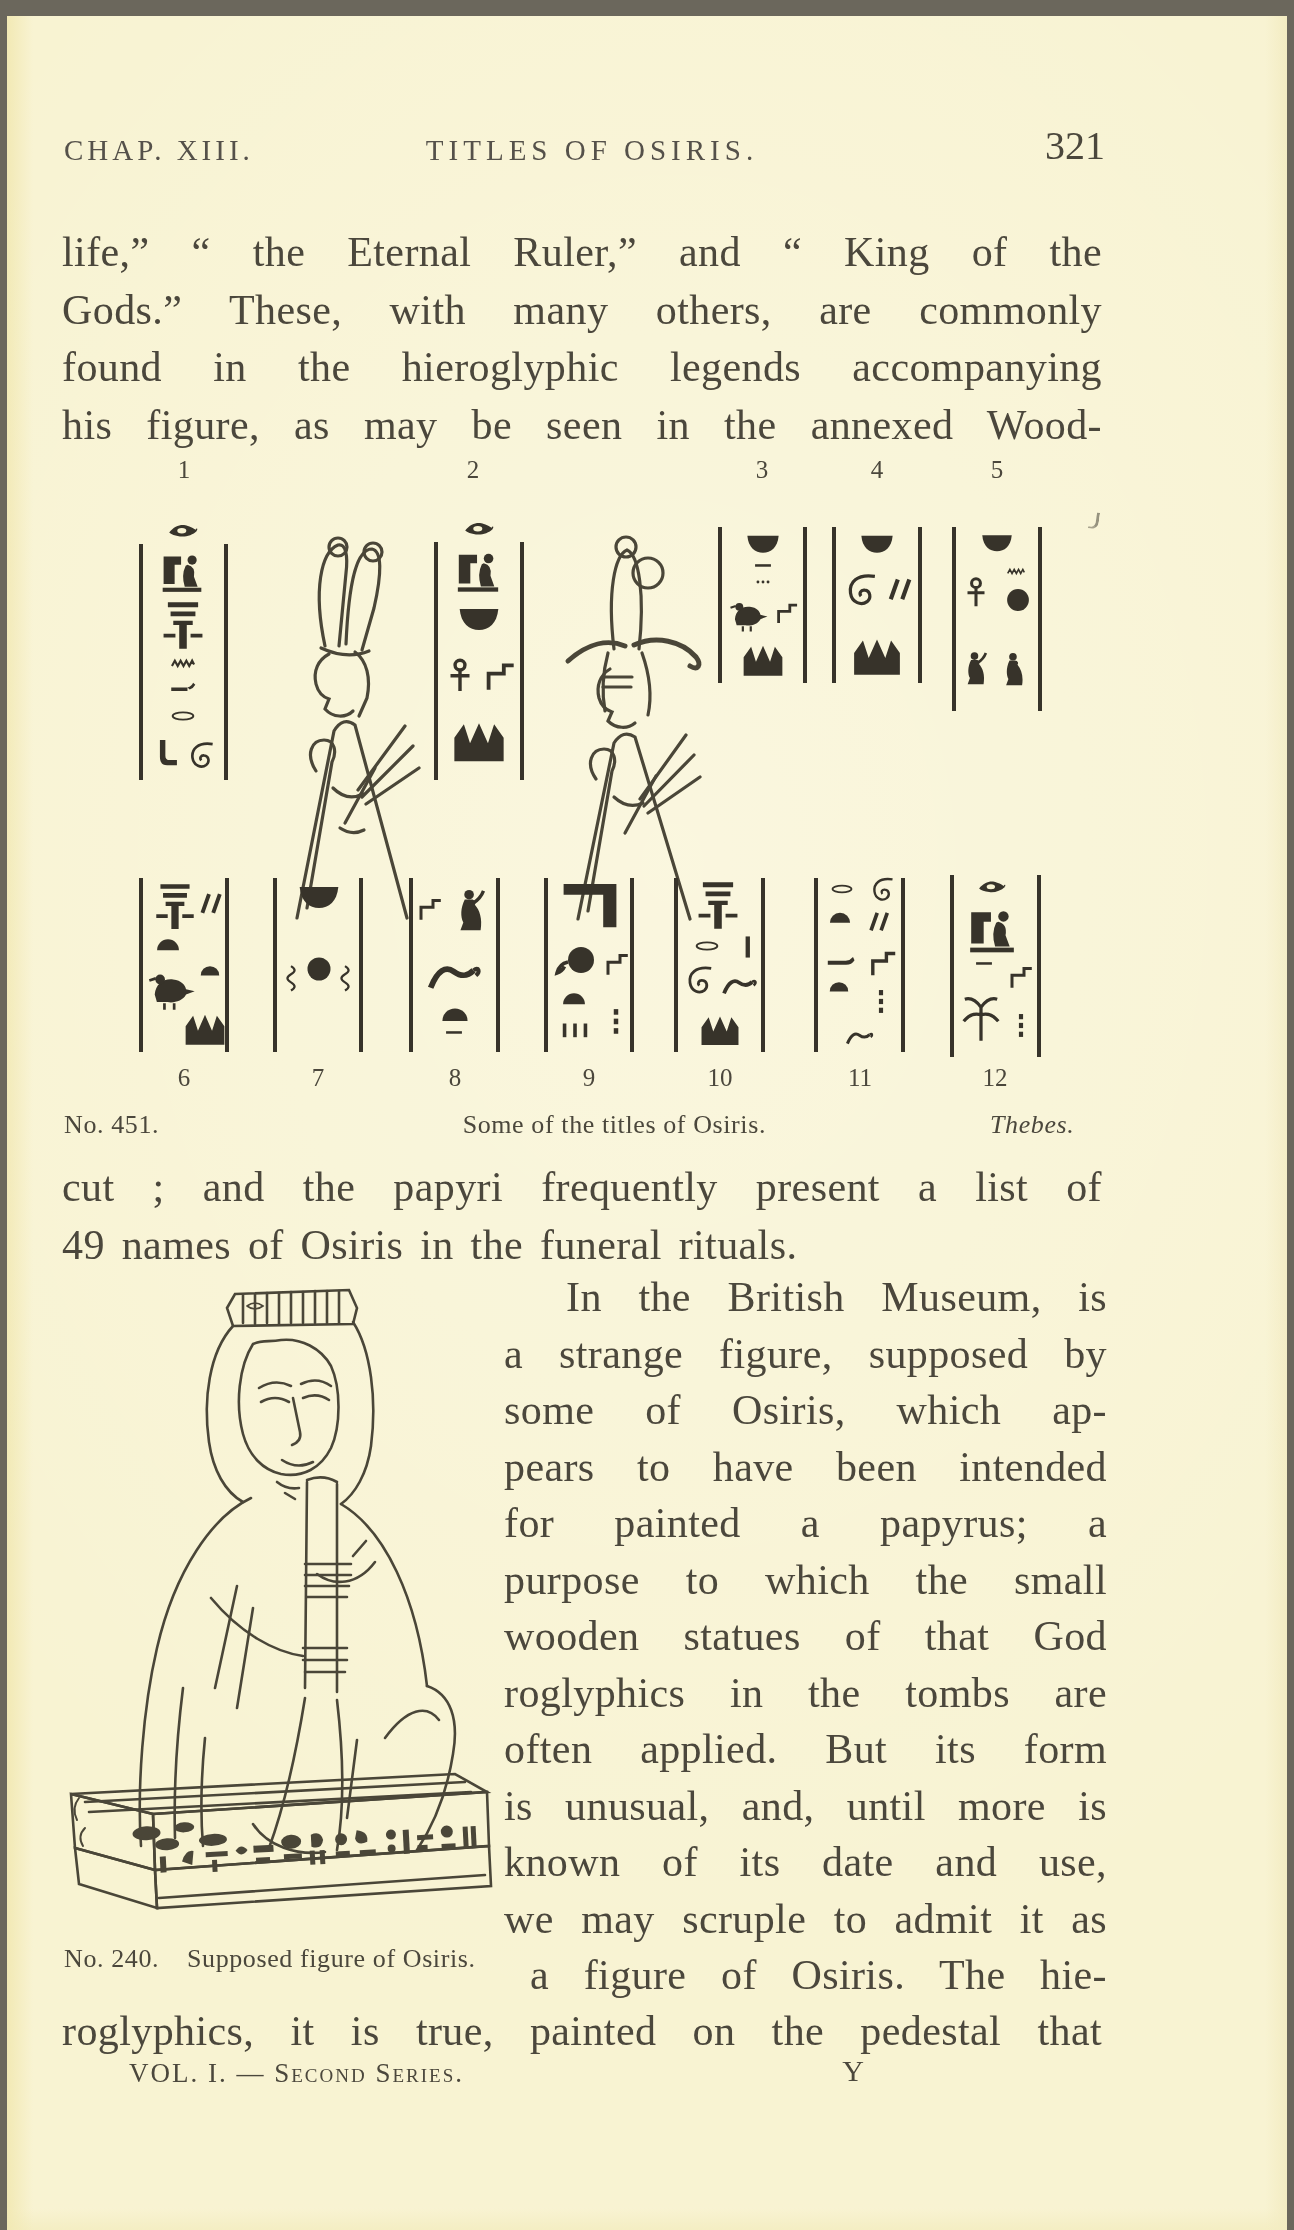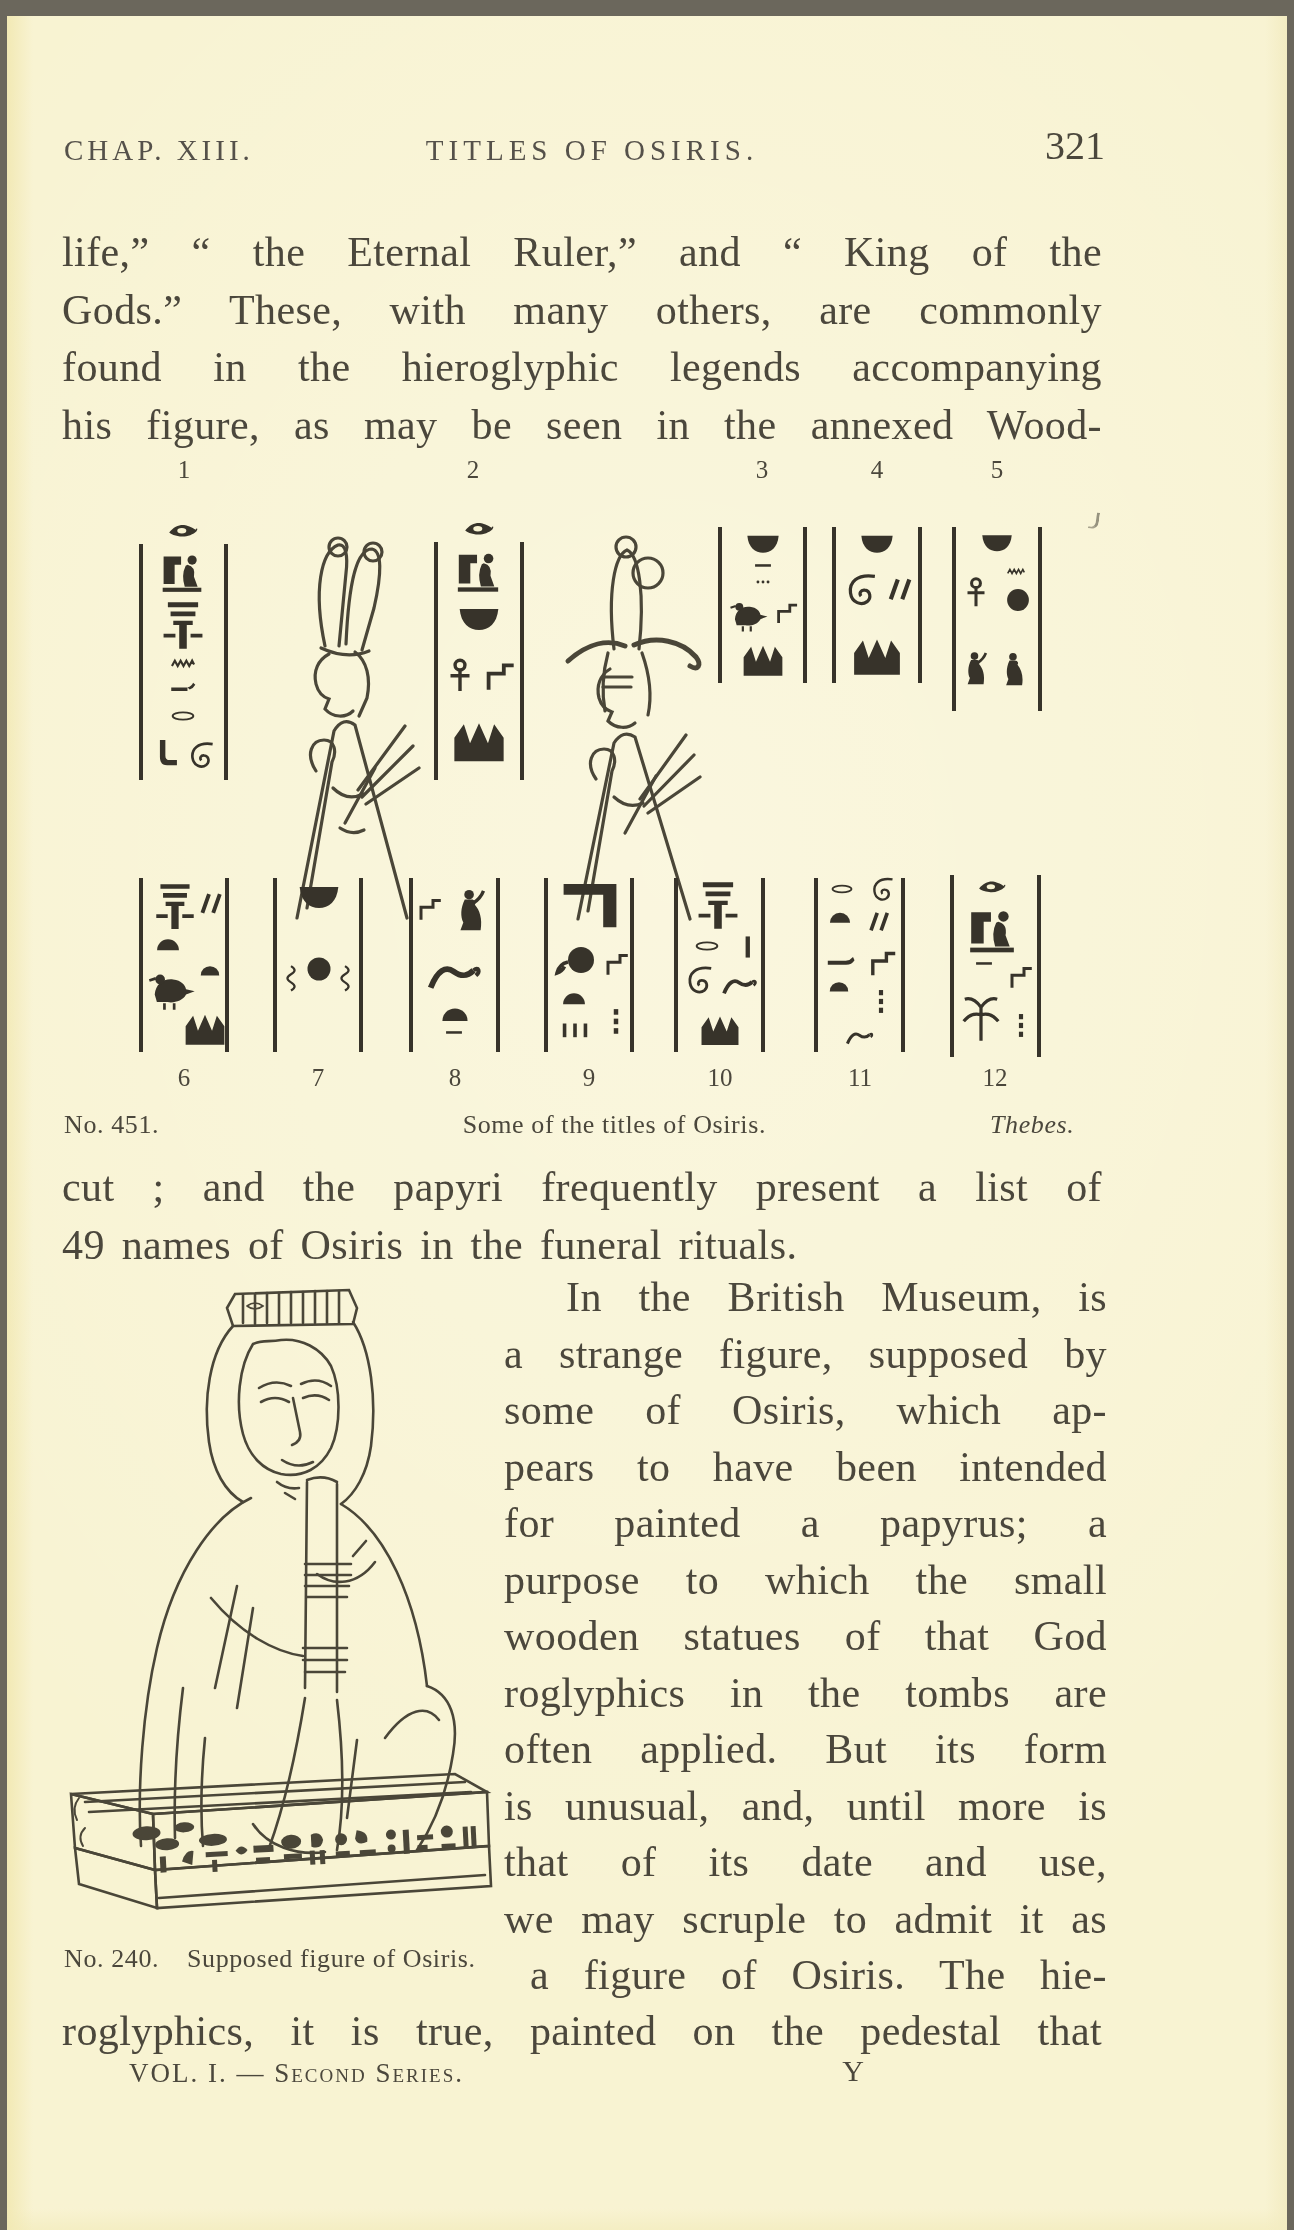--- a/index.html
+++ b/index.html
@@ -437,21 +437,21 @@
   <div class="bodyline jline" style="left:497px;top:1256px;width:603px;text-indent:62px;">In the British Museum, is</div>
   <div class="bodyline jline" style="left:497px;top:1313px;width:603px;">a strange figure, supposed by</div>
   <div class="bodyline jline" style="left:497px;top:1369px;width:603px;">some of Osiris, which ap-</div>
   <div class="bodyline jline" style="left:497px;top:1426px;width:603px;">pears to have been intended</div>
   <div class="bodyline jline" style="left:497px;top:1482px;width:603px;">for painted a papyrus; a</div>
   <div class="bodyline jline" style="left:497px;top:1539px;width:603px;">purpose to which the small</div>
   <div class="bodyline jline" style="left:497px;top:1595px;width:603px;">wooden statues of that God</div>
   <div class="bodyline jline" style="left:497px;top:1652px;width:603px;">roglyphics in the tombs are</div>
   <div class="bodyline jline" style="left:497px;top:1708px;width:603px;">often applied.  But its form</div>
   <div class="bodyline jline" style="left:497px;top:1765px;width:603px;">is unusual, and, until more is</div>
-  <div class="bodyline jline" style="left:497px;top:1821px;width:603px;">that of its date and use,</div>
+  <div class="bodyline jline" style="left:497px;top:1821px;width:603px;">known of its date and use,</div>
   <div class="bodyline jline" style="left:497px;top:1878px;width:603px;">we may scruple to admit it as</div>
   <div class="bodyline jline" style="left:497px;top:1934px;width:603px;text-indent:26px;">a figure of Osiris. The hie-</div>
 
   <div class="bodyline jline" style="left:55px;top:1990px;width:1040px;">roglyphics, it is true, painted on the pedestal that</div>
 
   <div class="abs footer-vol" style="left:122px;top:2042px;">VOL. I. — Second Series.</div>
   <div class="abs sig" style="left:826px;top:2038px;width:40px;text-align:center;">Y</div>
 
 </div>
 

